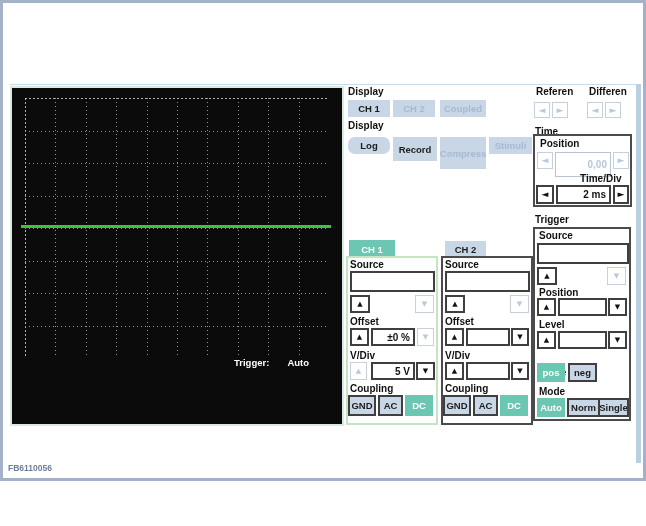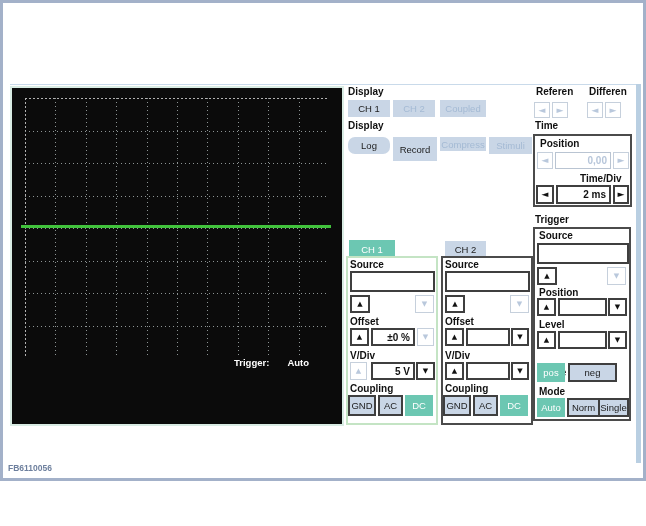--- a/index.html
+++ b/index.html
@@ -2,21 +2,21 @@
 <html><head>
 <meta charset="utf-8">
 <style>
   html,body{margin:0;padding:0;background:#fff;}
   .page{position:relative;width:646px;height:526px;background:#fff;
         font-family:"Liberation Sans",sans-serif;overflow:hidden;}
   .frame{position:absolute;left:0;top:0;width:646px;height:481px;
          border:3px solid #a3b1c9;box-sizing:border-box;background:#fff;}
   .lbl{position:absolute;font-weight:bold;font-size:10px;color:#101010;line-height:1;white-space:nowrap;}
   .pbtn{position:absolute;display:flex;align-items:center;justify-content:center;
-        background:#c9d6e6;font-weight:normal;font-size:9.5px;color:#1c1c1c;
+        background:#c9d6e6;font-weight:bold;font-size:9.5px;color:#1c1c1c;
         box-sizing:border-box;white-space:nowrap;overflow:hidden;}
   .pbtn.dis{color:#a4bad4;}
   .teal{background:#6cc7b2;color:#ffffff;}
   .dkb{border:2px solid #3f3f3f;}
   .spin{position:absolute;display:flex;align-items:center;justify-content:center;
         background:#fff;border:2px solid #3f3f3f;box-sizing:border-box;
         font-size:7px;color:#111;line-height:1;}
   .spin span{font-family:"DejaVu Sans",sans-serif;}
   .spin.lr{font-size:9px;}
   .spin.dis{border:1px solid #c6d0dc;color:#b9c8dc;}
@@ -78,45 +78,45 @@
     </div>
 
     <div class="lbl" style="left:345px;top:84px;">Display</div>
     <div class="pbtn" style="left:345px;top:97px;width:42px;height:17px;">CH 1</div>
     <div class="pbtn dis" style="left:390px;top:97px;width:42px;height:17px;">CH 2</div>
     <div class="pbtn dis" style="left:437px;top:97px;width:46px;height:17px;">Coupled</div>
 
     <div class="lbl" style="left:345px;top:118px;">Display</div>
     <div class="pbtn" style="left:345px;top:134px;width:42px;height:17px;border-radius:7px;">Log</div>
     <div class="pbtn" style="left:390px;top:134px;width:44px;height:24px;">Record</div>
-    <div class="pbtn dis" style="left:437px;top:134px;width:46px;height:14px;">Compress</div>
+    <div class="pbtn dis" style="left:437px;top:134px;width:46px;height:32px;">Compress</div>
     <div class="pbtn dis" style="left:486px;top:134px;width:43px;height:17px;">Stimuli</div>
 
     <div class="lbl" style="left:533px;top:84px;">Referen</div>
     <div class="lbl" style="left:586px;top:84px;">Differen</div>
     <div class="spin lr dis" style="left:531px;top:99px;width:16px;height:16px;">
       <span>◄</span>
       </div>
     <div class="spin lr dis" style="left:549px;top:99px;width:16px;height:16px;">
       <span>►</span>
       </div>
     <div class="spin lr dis" style="left:584px;top:99px;width:16px;height:16px;">
       <span>◄</span>
       </div>
     <div class="spin lr dis" style="left:602px;top:99px;width:16px;height:16px;">
       <span>►</span>
       </div>
 
-    <div class="lbl" style="left:532px;top:118px;">Time</div>
+    <div class="lbl" style="left:532px;top:124px;">Time</div>
     <div class="box" style="left:530px;top:131px;width:99px;height:73px;"></div>
     <div class="lbl" style="left:537px;top:136px;">Position</div>
     <div class="spin lr dis" style="left:534px;top:149px;width:16px;height:17px;">
       <span>◄</span>
       </div>
-    <div class="fld dis" style="left:552px;top:149px;width:56px;height:17px;">0,00</div>
+    <div class="fld dis" style="left:552px;top:149px;width:56px;height:25px;">0,00</div>
     <div class="spin lr dis" style="left:610px;top:149px;width:16px;height:17px;">
       <span>►</span>
       </div>
     <div class="lbl" style="left:537px;top:171px;margin-left:40px;">Time/Div</div>
     <div class="spin lr" style="left:533px;top:182px;width:18px;height:19px;">
       <span>◄</span>
       </div>
     <div class="fld" style="left:553px;top:182px;width:55px;height:19px;">2 ms</div>
     <div class="spin lr" style="left:610px;top:182px;width:16px;height:19px;">
       <span>►</span>
@@ -143,21 +143,21 @@
     <div class="lbl" style="left:536px;top:317px;">Level</div>
     <div class="spin" style="left:534px;top:328px;width:19px;height:18px;">
       <span>▲</span>
       </div>
     <div class="fld" style="left:555px;top:328px;width:49px;height:18px;"></div>
     <div class="spin" style="left:605px;top:328px;width:19px;height:18px;">
       <span>▼</span>
       </div>
     <div class="lbl" style="left:536px;top:349px;margin-top:16px;">Slope</div>
     <div class="pbtn teal" style="left:534px;top:360px;width:28px;height:19px;">pos</div>
-    <div class="pbtn dkb" style="left:565px;top:360px;width:49px;height:19px;">neg</div>
+    <div class="pbtn dkb" style="left:565px;top:360px;width:29px;height:19px;">neg</div>
     <div class="lbl" style="left:536px;top:384px;">Mode</div>
     <div class="pbtn teal" style="left:534px;top:395px;width:28px;height:19px;">Auto</div>
     <div class="pbtn dkb" style="left:564px;top:395px;width:33px;height:19px;">Norm</div>
     <div class="pbtn dkb" style="left:595px;top:395px;width:31px;height:19px;">Single</div>
 
     <div class="pbtn teal" style="left:346px;top:237px;width:46px;height:18px;">CH 1</div>
     <div class="gbox" style="left:343px;top:253px;width:92px;height:169px;"></div>
     <div class="lbl" style="left:347px;top:257px;">Source</div>
     <div class="fld" style="left:347px;top:268px;width:85px;height:21px;justify-content:flex-start;"></div>
     <div class="spin" style="left:347px;top:292px;width:20px;height:18px;">

